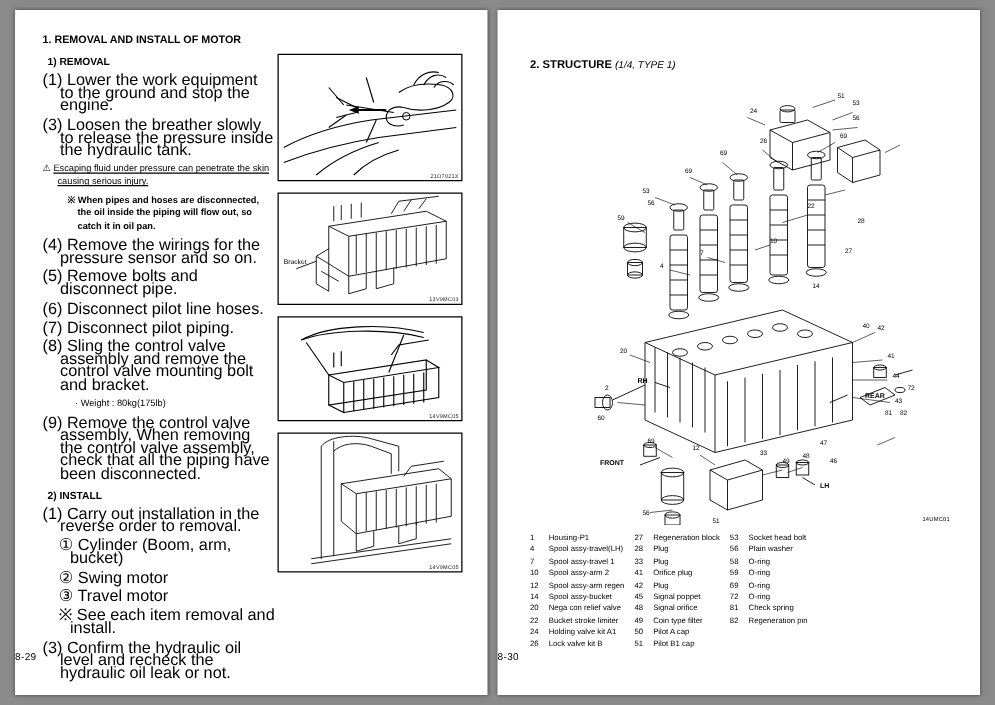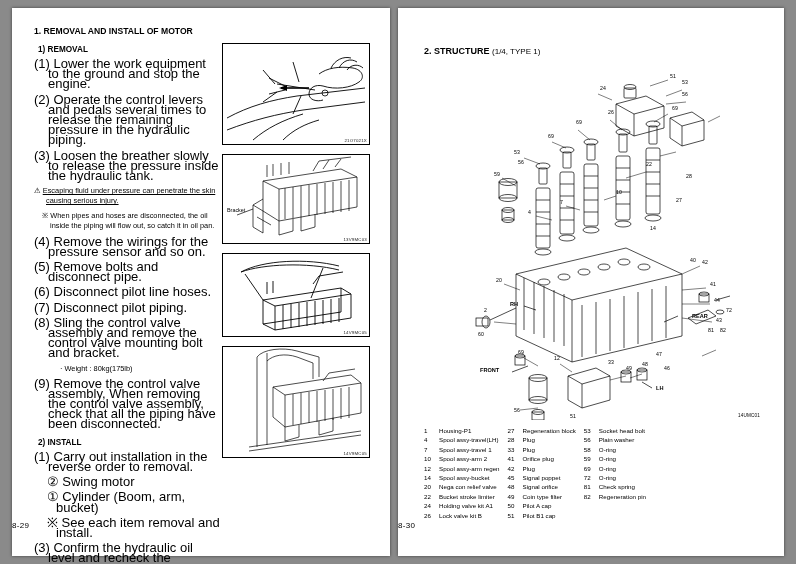--- a/index.html
+++ b/index.html
@@ -120,23 +120,24 @@
     margin: 2px 0 5px 0;
     padding-left: 12px;
     text-indent: -12px;
   }
   .warn .wline {
     text-decoration: underline;
   }
   .note {
     font-size: 7.4px;
     line-height: 10.2px;
-    margin: 0 0 5px 4px;
+    margin: 0 0 5px 16px;
     padding-left: 12px;
     text-indent: -8px;
+    font-weight: bold;
   }
   .weight {
     font-size: 7.4px;
     line-height: 10px;
     margin: 0 0 5px 26px;
   }
   .fig {
     position: relative;
     border: 1.1px solid #000;
     background: #fff;
@@ -159,20 +160,21 @@
 
   
   .struct-title {
     font-size: 9px;
     font-weight: bold;
     margin: 20px 0 4px 4px;
   }
   .struct-title .small {
     font-weight: normal;
     font-size: 8px;
+    font-style: italic;
   }
   .diagram {
     position: relative;
     width: 344px;
     height: 360px;
     margin: 4px auto 0 auto;
   }
   .diagram .dcode {
     position: absolute;
     right: 4px;
@@ -211,21 +213,20 @@
     <div class="inner">
 
 
       <div class="sec-title">1. REMOVAL AND INSTALL OF MOTOR</div>
 
       <div class="clearfix">
         <div class="col-text">
           <div class="sub-title">1) REMOVAL</div>
 
           <p class="item">(1) Lower the work equipment to the ground and stop the engine.</p>
-          <p class="item">(2) Operate the control levers and pedals several times to release the remaining pressure in the hydraulic piping.</p>
           <p class="item">(3) Loosen the breather slowly to release the pressure inside the hydraulic tank.</p>
 
           <p class="warn">
             <span>⚠</span>
             <span class="wline">Escaping fluid under pressure can penetrate the skin causing serious injury.</span>
           </p>
 
           <p class="note">※ When pipes and hoses are disconnected, the oil inside the piping will flow out, so catch it in oil pan.</p>
 
           <p class="item">(4) Remove the wirings for the pressure sensor and so on.</p>
@@ -234,22 +235,23 @@
           <p class="item">(7) Disconnect pilot piping.</p>
           <p class="item">(8) Sling the control valve assembly and remove the control valve mounting bolt and bracket.</p>
 
           <p class="weight">· Weight : 80kg(175lb)</p>
 
           <p class="item">(9) Remove the control valve assembly, When removing the control valve assembly, check that all the piping have been disconnected.</p>
 
           <div class="sub-title" style="margin-top:8px">2) INSTALL</div>
 
           <p class="item">(1) Carry out installation in the reverse order to removal.</p>
+          <p class="item ind">① Cylinder (Boom, arm, bucket)</p>
           <p class="item ind">② Swing motor</p>
-          <p class="item ind">① Cylinder (Boom, arm, bucket)</p>
+          <p class="item ind">③ Travel motor</p>
           <p class="item ind">※ See each item removal and install.</p>
           <p class="item">(3) Confirm the hydraulic oil level and recheck the hydraulic oil leak or not.</p>
         </div>
 
         <div class="col-figs">
 
           <div class="fig" style="height:100px">
             <svg width="146" height="100" viewBox="0 0 146 100">
               <g fill="none" stroke="#000" stroke-width="0.9">
                 <path d="M4 74 C 26 62, 48 56, 74 52 L 142 44"></path>

